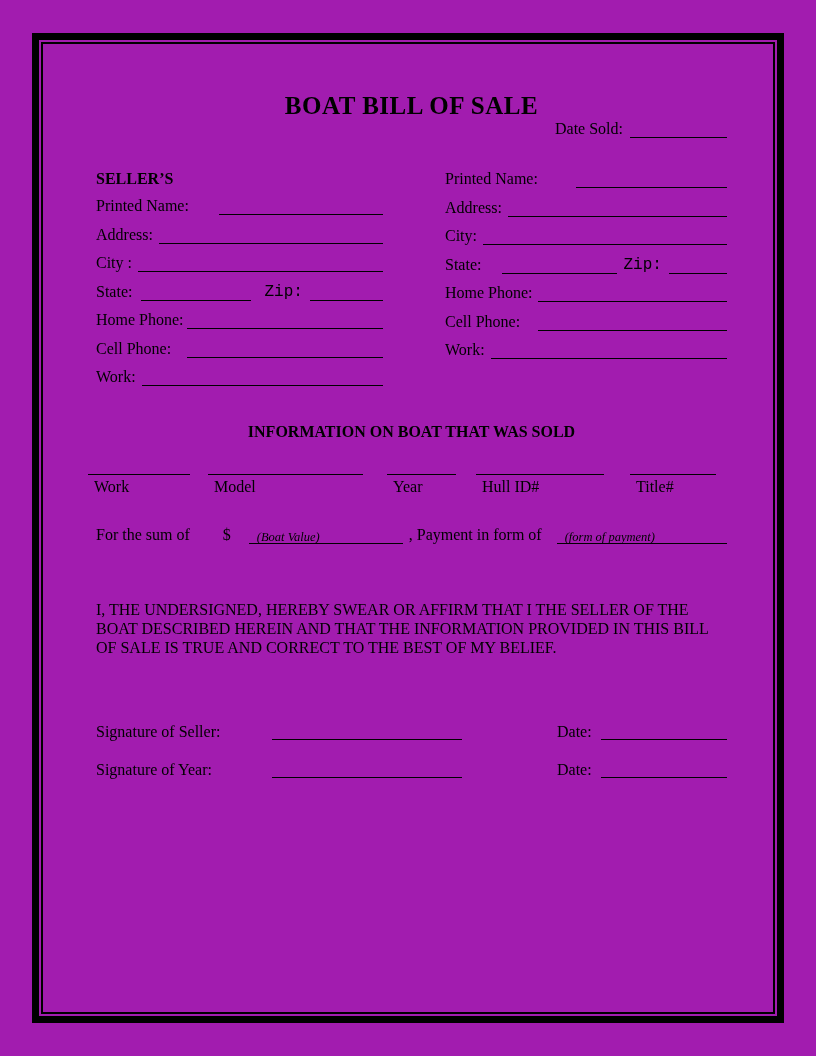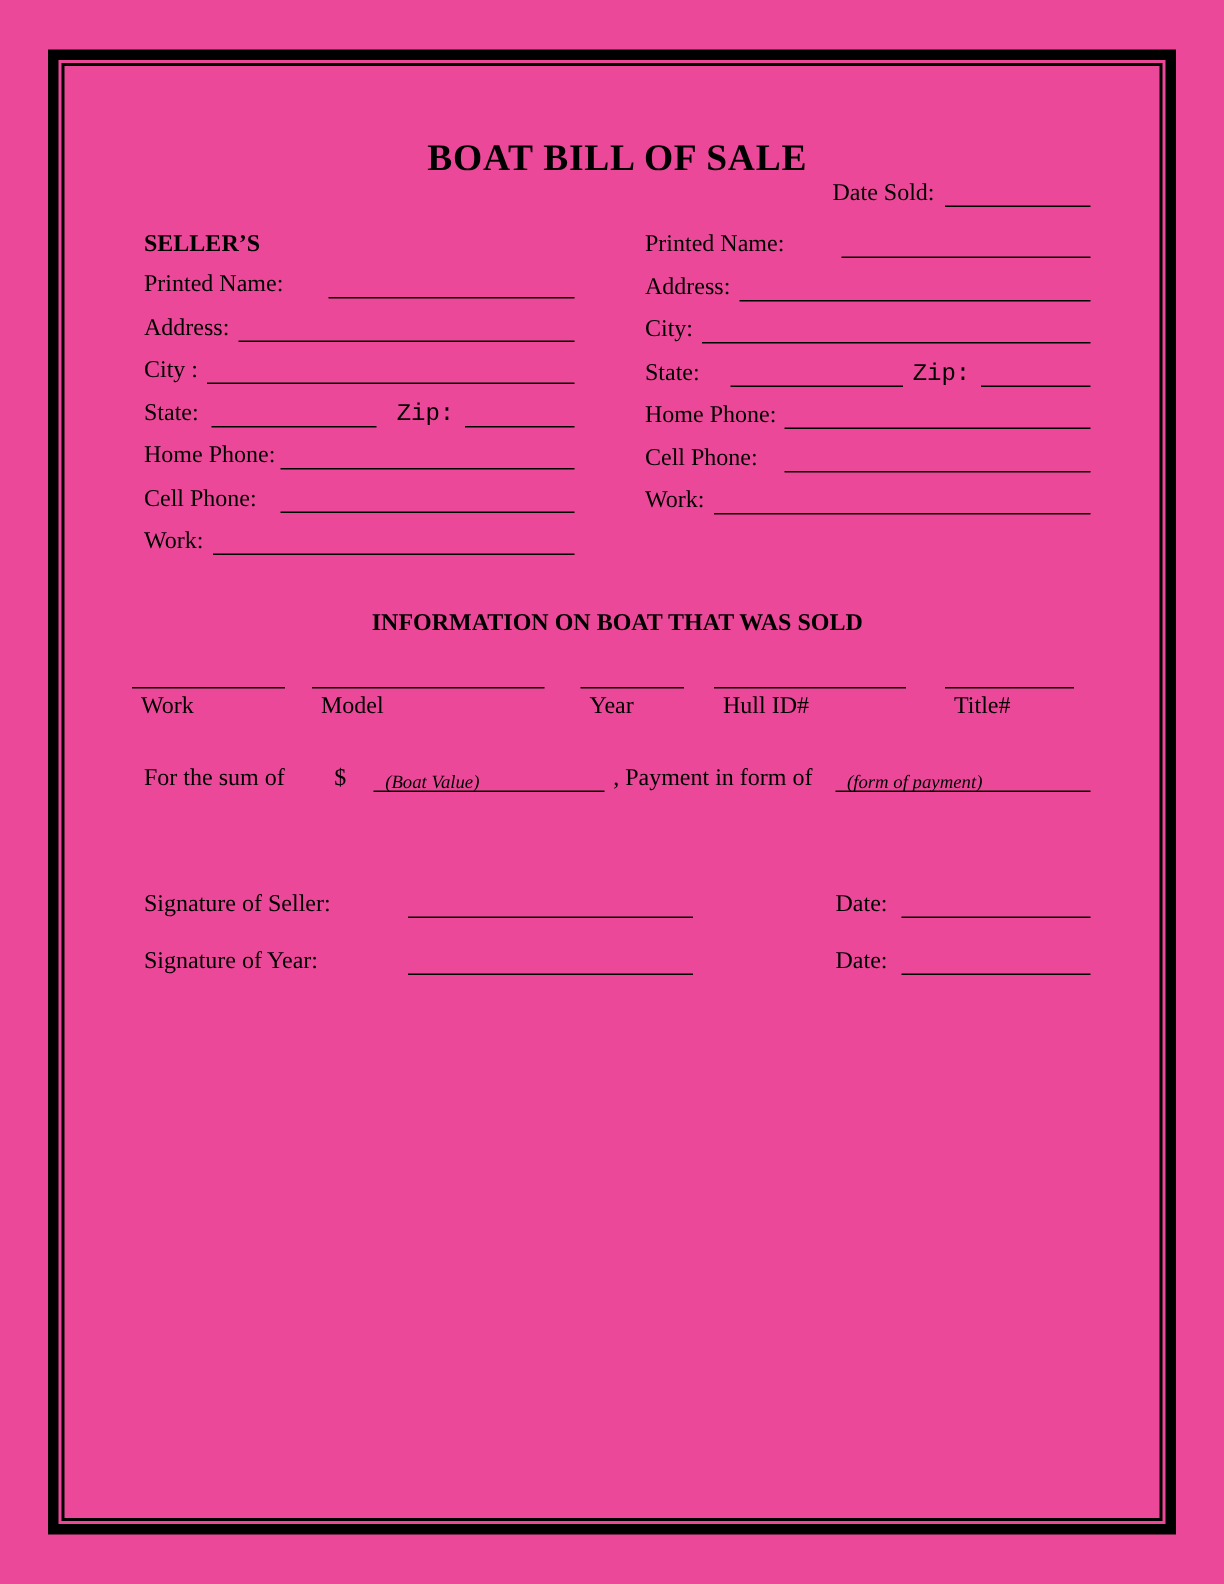--- a/index.html
+++ b/index.html
@@ -2,39 +2,39 @@
 <html><head>
 <meta charset="utf-8">
 <style>
   * { margin:0; padding:0; box-sizing:border-box; }
   html,body { background:#fff; }
   body {
     width:816px; height:1056px;
     font-family:"Liberation Serif","DejaVu Serif",serif;
     color:#000;
   }
-  .page { position:relative; width:816px; height:1056px; background:#ec4899; overflow:hidden; }
+  .page { position:relative; width:816px; height:1056px; background:#a21caf; overflow:hidden; }
 
   
   .border-outer { position:absolute; top:33px; left:32px; right:32px; bottom:33px; border:7px solid #000; }
   .border-inner { position:absolute; top:2px; left:2px; right:2px; bottom:2px; border:2px solid #000; }
 
   .content { position:absolute; left:96px; top:44px; width:631px; font-size:16px; }
 
   .title { font-size:25px; font-weight:bold; letter-spacing:.5px; text-align:center; margin-top:48px; }
 
   .lbl { white-space:nowrap; line-height:18px; }
 
   .uline { border-bottom:1px solid #000; height:17px; position:relative; }
   .fill { flex:1; margin-left:6px; }
 
   .date-sold-row { display:flex; justify-content:flex-end; align-items:flex-end; height:18px; }
   .date-sold-line { width:97px; margin-left:7px; flex:none; }
 
-  .parties { display:flex; margin-top:16px; }
+  .parties { display:flex; margin-top:32px;gap:15px; }
   .col-seller { width:287px; margin-right:47px; }
   .col-buyer { flex:1; }
   .sec-heading { font-weight:bold; line-height:18px; margin-bottom:9px; }
   .frow { display:flex; align-items:flex-end; height:18px; margin-bottom:10.5px; }
   .col-seller .pn-fill { margin-left:30px; }
   .col-buyer  .pn-fill { margin-left:38px; }
   .phone-lbl { width:85px; flex:none; }
   .col-buyer .phone-lbl { width:87px; }
   .state-line { flex:none; }
   .col-seller .state-line { width:110px; margin-left:9px; }
@@ -58,21 +58,21 @@
   .sum-row { display:flex; align-items:flex-end; height:18px; margin-top:30px; }
   .dollar { margin-left:33px; }
   .bv-line { width:154px; margin-left:18px; flex:none; }
   .pay-lbl { margin-left:6px; }
   .pay-line { margin-left:15px; }
   .ucap { position:absolute; top:3px; left:8px; font-style:italic; font-size:12.5px; line-height:14px; white-space:nowrap; }
   .ucap-pay { left:8px; }
 
   .affirmation { margin-top:56px; width:615px; font-size:16px; line-height:19px; }
 
-  .sigrow { display:flex; align-items:flex-end; height:18px; }
+  .sigrow { display:flex; align-items:flex-start; height:18px; }
   .sigrow-1 { margin-top:66px; }
   .sigrow-2 { margin-top:20px; }
   .sig-lbl { width:176px; flex:none; }
   .sig-line { width:190px; flex:none; }
   .date-lbl { margin-left:95px; }
   .date-line { margin-left:9px; }
 </style>
 </head>
 <body>
 
@@ -190,20 +190,21 @@
       <span class="lbl dollar">$</span>
       <span class="uline bv-line">
         <span class="ucap">(Boat Value)</span>
       </span>
       <span class="lbl pay-lbl">, Payment in form of</span>
       <span class="uline fill pay-line">
         <span class="ucap ucap-pay">(form of payment)</span>
       </span>
     </div>
 
+    <p class="affirmation">I, THE UNDERSIGNED, HEREBY SWEAR OR AFFIRM THAT I THE SELLER OF THE BOAT DESCRIBED HEREIN AND THAT THE INFORMATION PROVIDED IN THIS BILL OF SALE IS TRUE AND CORRECT TO THE BEST OF MY BELIEF.</p>
 
     <div class="sigrow sigrow-1">
       <span class="lbl sig-lbl">Signature of Seller:</span>
       <span class="uline sig-line"></span>
       <span class="lbl date-lbl">Date:</span>
       <span class="uline fill date-line"></span>
     </div>
 
     <div class="sigrow sigrow-2">
       <span class="lbl sig-lbl">Signature of Year:</span>

